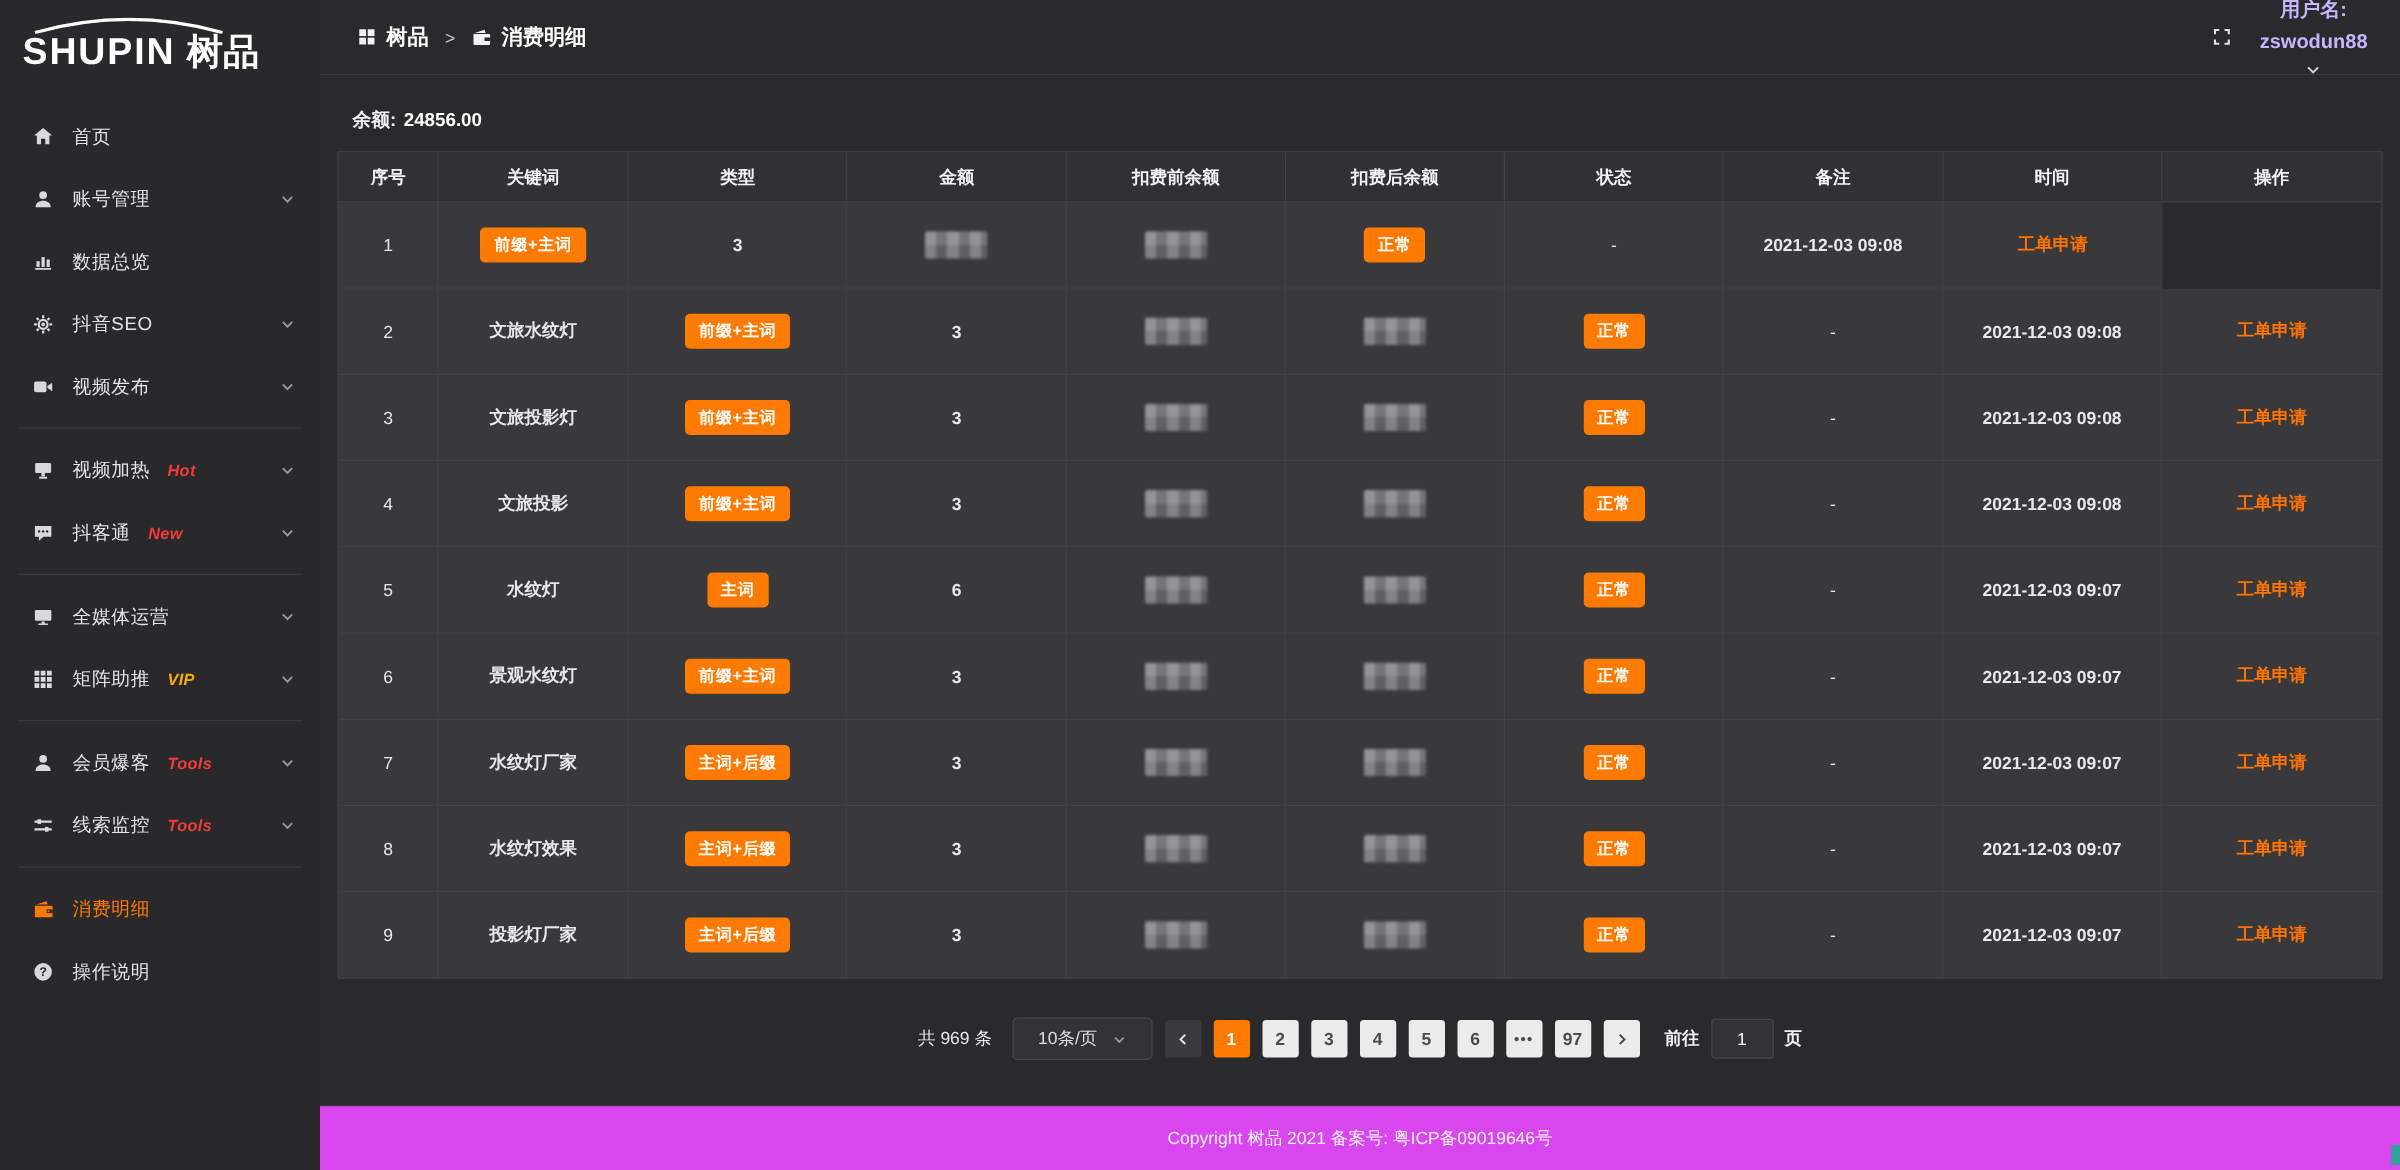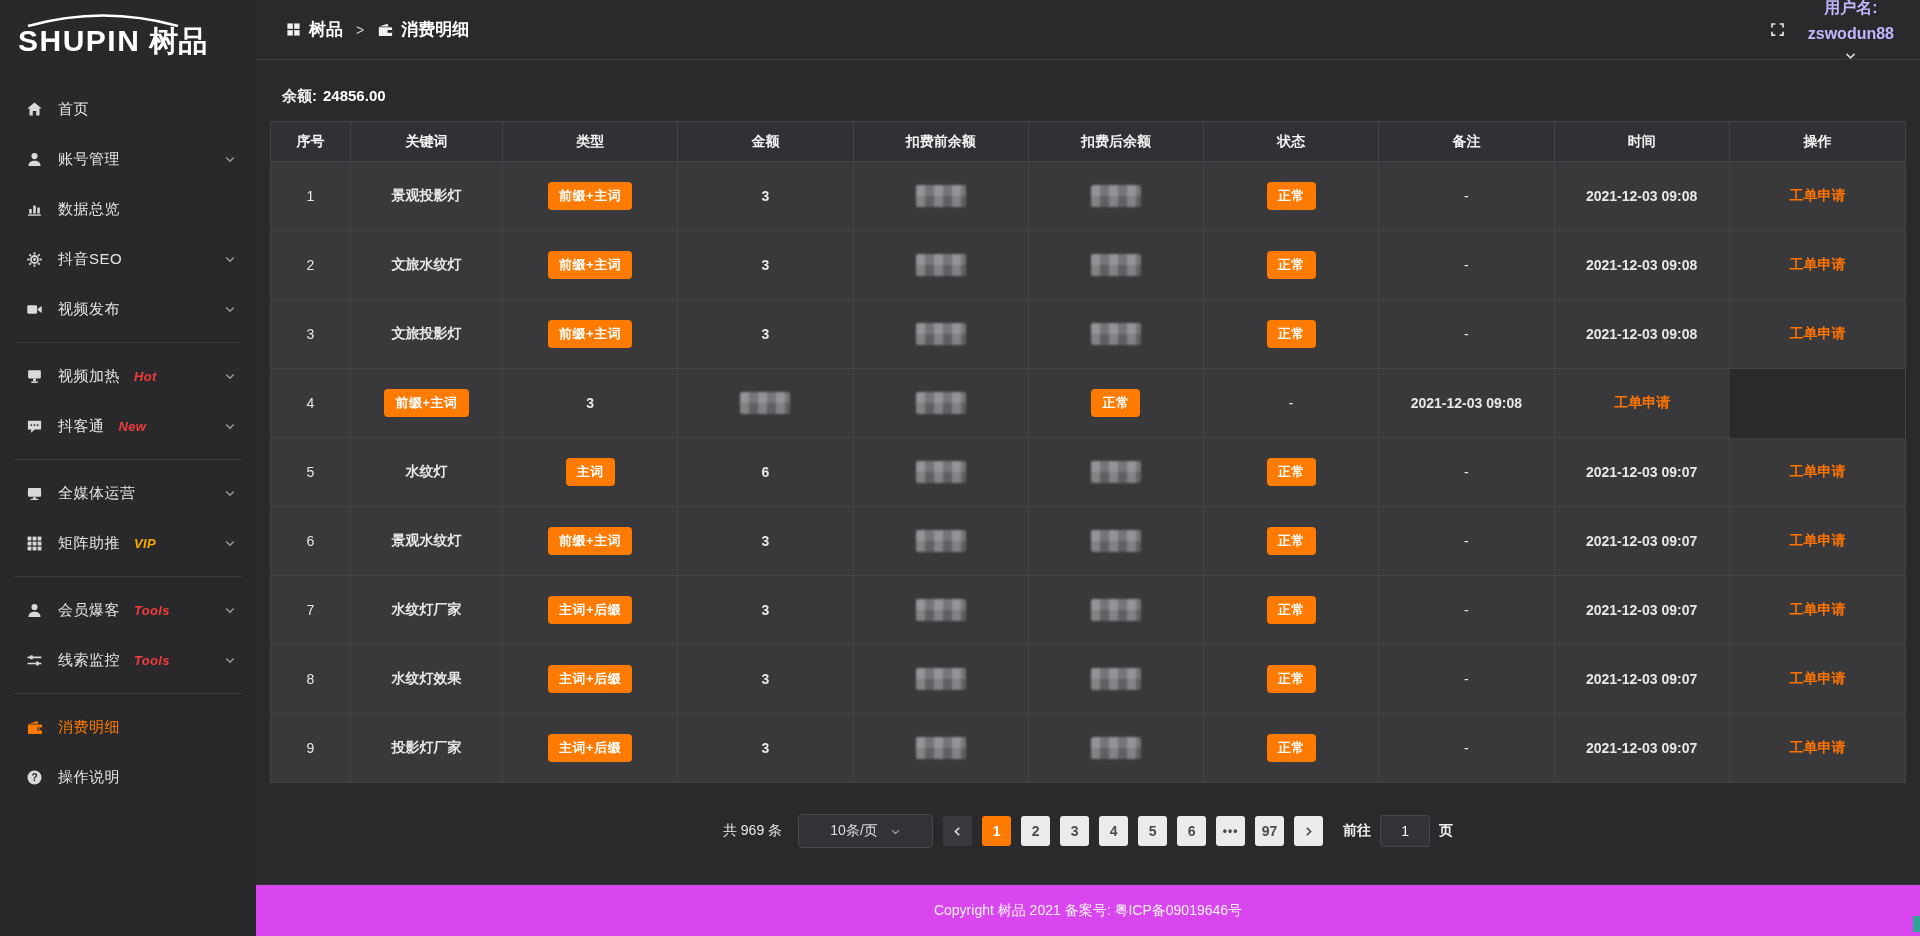--- a/index.html
+++ b/index.html
@@ -60,21 +60,21 @@
     padding:5px 11px; border-radius:4px; letter-spacing:0.5px; }
   .redact { width:50px; height:22px; border-radius:2px; filter:blur(1.1px);
     background:
       repeating-linear-gradient(90deg, rgba(255,255,255,0.22) 0 9px, rgba(255,255,255,0) 9px 18px),
       repeating-linear-gradient(180deg, #76767a 0 11px, #606064 11px 22px); }
   .action-link { color:#ff7300; font-size:14px; font-weight:bold; cursor:pointer; }
 
   
   .pager { margin-top:31px; display:flex; align-items:center; justify-content:center; gap:10px; font-size:14px; }
   .pager .total { color:#e8e8ea; margin-right:6px; }
-  .psize { width:135px; height:34px; background:#333337; border:1px solid #48484c; border-radius:4px;
+  .psize { width:112px; height:34px; background:#333337; border:1px solid #48484c; border-radius:4px;
     display:flex; align-items:center; justify-content:center; gap:12px; color:#dedee0; cursor:pointer; }
   .psize .chevd { display:flex; color:#9a9a9e; }
   .pbtn { min-width:29px; height:30px; padding:0 6px; border-radius:3px; border:none;
     background:#ebebeb; color:#4b4b4d; font-size:14px; font-weight:bold;
     display:flex; align-items:center; justify-content:center; cursor:pointer; }
   .pbtn.dark { background:#3a3a3e; color:#e0e0e2; }
   .pbtn.active { background:#ff7a00; color:#fff; }
   .pbtn.dots { letter-spacing:1px; font-size:12px; }
   .goto { display:flex; align-items:center; gap:9px; margin-left:10px; color:#f0f0f2; font-weight:bold; }
   .goto input { width:50px; height:32px; background:#333337; border:1px solid #48484c; border-radius:3px;
@@ -366,21 +366,20 @@
             <div>扣费前余额</div>
             <div>扣费后余额</div>
             <div>状态</div>
             <div>备注</div>
             <div>时间</div>
             <div>操作</div>
           </div>
         <div id="tbody">
             <div class="grow gbody">
               <div>1</div>
-              <div class="cell-strong">景观投影灯</div>
               <div>
                 <span class="badge">前缀+主词</span>
               </div>
               <div class="cell-strong">3</div>
               <div>
                 <div class="redact"></div>
               </div>
               <div>
                 <div class="redact"></div>
               </div>
@@ -432,20 +431,21 @@
                 <span class="badge">正常</span>
               </div>
               <div>-</div>
               <div class="cell-strong">2021-12-03 09:08</div>
               <div>
                 <span class="action-link">工单申请</span>
               </div>
             </div>
             <div class="grow gbody">
               <div>4</div>
+              <div class="cell-strong">文旅投影</div>
               <div>
                 <span class="badge">前缀+主词</span>
               </div>
               <div class="cell-strong">3</div>
               <div>
                 <div class="redact"></div>
               </div>
               <div>
                 <div class="redact"></div>
               </div>

